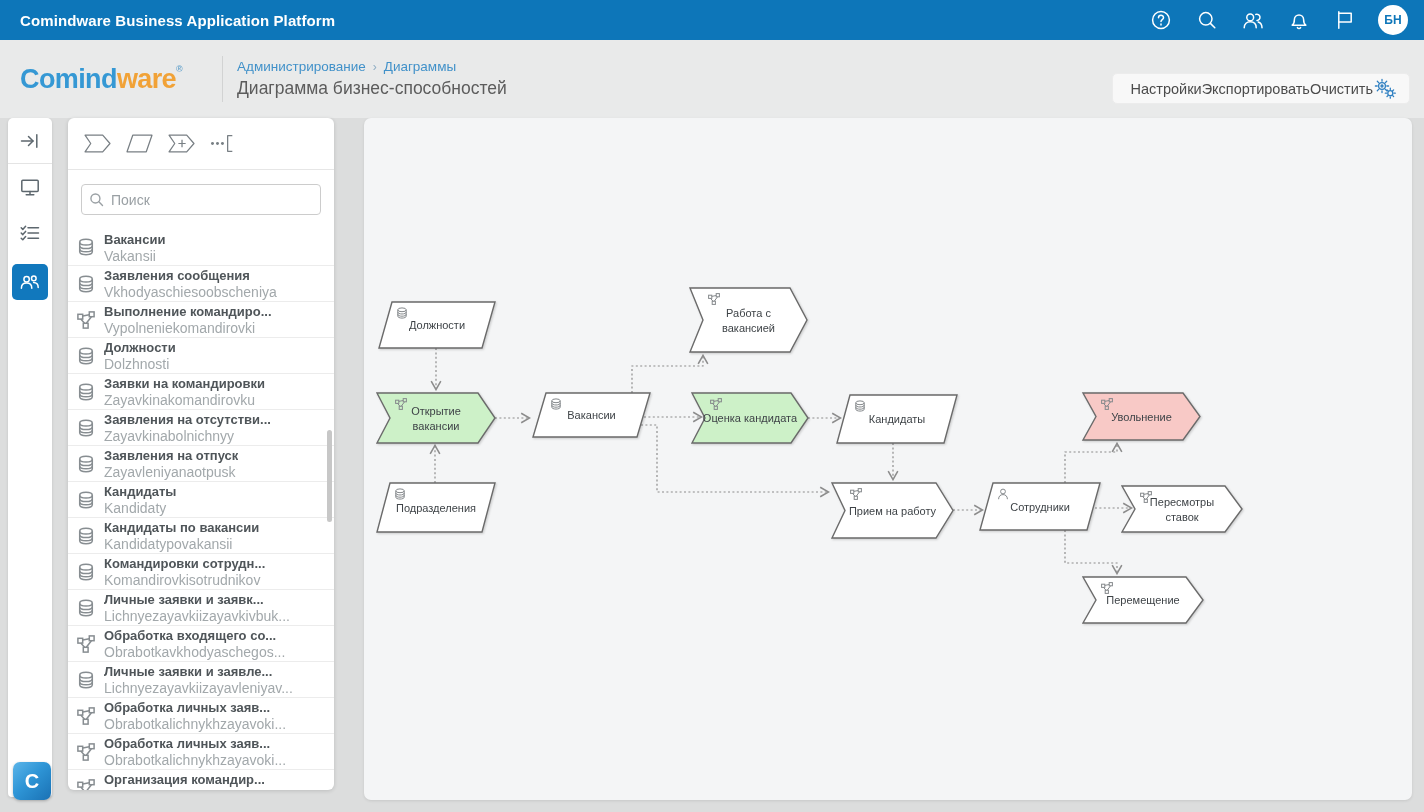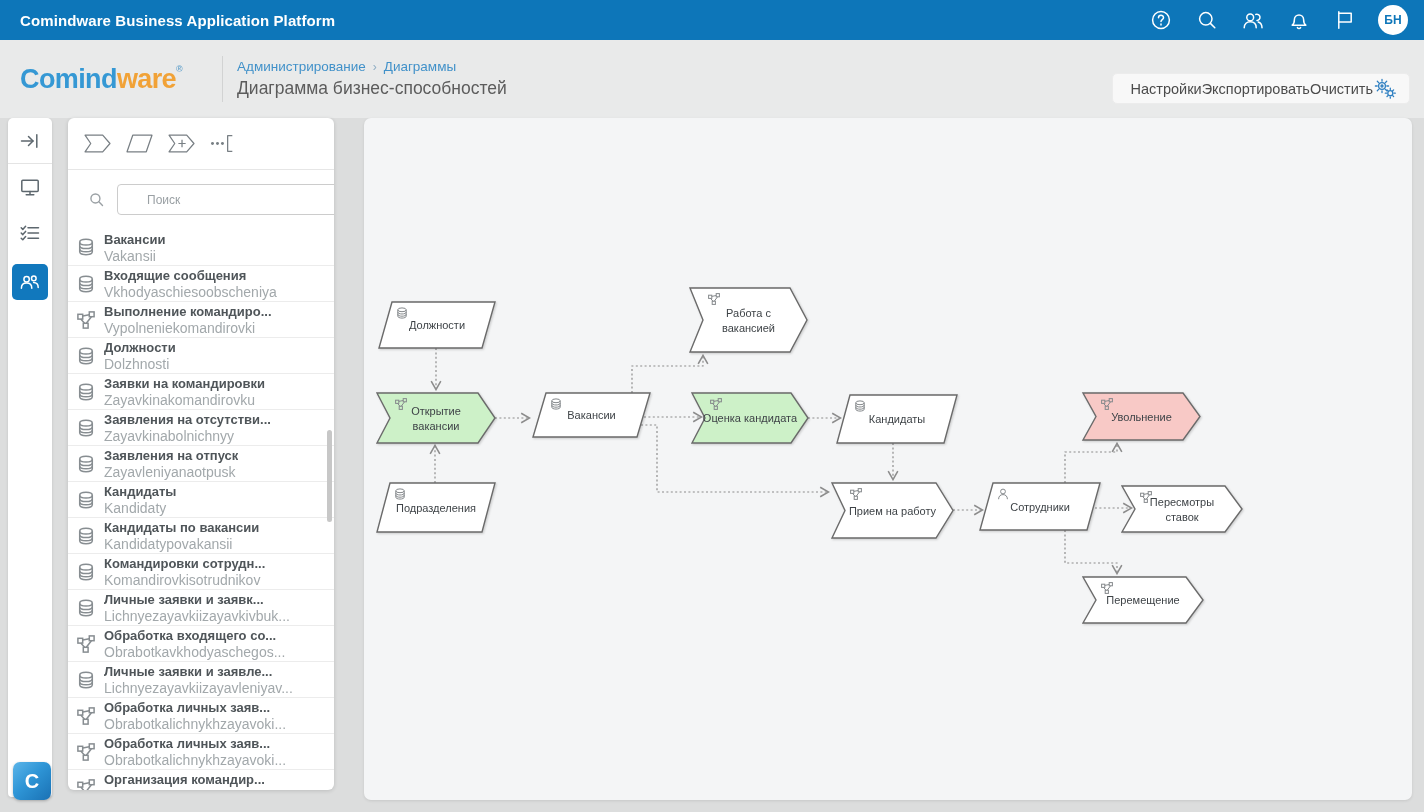--- a/index.html
+++ b/index.html
@@ -40,21 +40,21 @@
   .rail-item.active{height:40px;margin-top:6px;}
   .rail-item.active .tile{width:36px;height:36px;background:#1178bd;border-radius:5px;display:flex;align-items:center;justify-content:center;}
   .rail-item.active g{stroke:#fff;}
   .c-logo{position:absolute;left:13px;top:644px;width:38px;height:38px;border-radius:7px;background:linear-gradient(135deg,#5cb5e9 0%,#2e95d6 45%,#1a71b4 100%);color:#fff;font-size:20px;font-weight:700;display:flex;align-items:center;justify-content:center;box-shadow:0 1px 3px rgba(0,0,0,.25);}
 
   .panel{position:absolute;left:68px;top:0;width:266px;height:672px;background:#fff;border-radius:6px;box-shadow:0 1px 4px rgba(0,0,0,.14);display:flex;flex-direction:column;overflow:hidden;}
   .tools{height:52px;display:flex;align-items:center;gap:15px;padding:0 16px;border-bottom:1px solid #e6e6e6;flex:none;}
   .tool{width:27px;height:19px;cursor:pointer;display:block;}
   .tool g{stroke:#787f84;fill:none;stroke-width:1.2;stroke-linejoin:round;}
   .search-wrap{padding:14px 13px;position:relative;flex:none;}
-  .search-input{width:100%;height:31px;border:1px solid #ccc;border-radius:4px;padding:0 8px 0 29px;font-size:12px;color:#555;font-family:inherit;outline:none;margin-left:36px;}
+  .search-input{width:100%;height:31px;border:1px solid #ccc;border-radius:4px;padding:0 8px 0 29px;font-size:14px;color:#555;font-family:inherit;outline:none;}
   .search-input::placeholder{color:#9aa0a4;}
   .search-icon-sm{position:absolute;left:21px;top:22px;width:15px;height:15px;}
   .search-icon-sm g{stroke:#9aa0a4;fill:none;stroke-width:1.3;stroke-linecap:round;}
   .list{flex:1;overflow:hidden;position:relative;}
   .list-item{height:36px;display:flex;align-items:center;padding:0 8px 0 9px;border-top:1px solid #ececec;cursor:pointer;}
   .list-item:first-child{border-top:none;}
   .li-icon{width:18px;height:18px;flex:none;margin-right:9px;}
   .li-icon g{stroke:#878d91;fill:none;stroke-width:1;}
   .li-text{overflow:hidden;}
   .li-name{font-size:13px;font-weight:700;color:#4f5559;line-height:17px;white-space:nowrap;}
@@ -243,21 +243,21 @@
   <div class="list-item">
     <svg class="li-icon" viewBox="0 0 12 12">
               <g>
                 <ellipse cx="6" cy="2.8" rx="4.2" ry="1.9"></ellipse>
                 <path d="M1.8 2.8 v6.4 c0 1.05 1.88 1.9 4.2 1.9 c2.32 0 4.2 -0.85 4.2 -1.9 v-6.4"></path>
                 <path d="M1.8 5.1 c0 1.05 1.88 1.9 4.2 1.9 c2.32 0 4.2 -0.85 4.2 -1.9"></path>
                 <path d="M1.8 7.3 c0 1.05 1.88 1.9 4.2 1.9 c2.32 0 4.2 -0.85 4.2 -1.9"></path>
               </g>
             </svg>
     <div class="li-text">
-      <div class="li-name">Входящие сообщения</div>
+      <div class="li-name">Заявления сообщения</div>
       <div class="li-code">Vkhodyaschiesoobscheniya</div>
     </div>
   </div>
   <div class="list-item">
     <svg class="li-icon" viewBox="0 0 12 12">
               <g>
                 <rect x="0.6" y="2.2" width="3.2" height="3.2"></rect>
                 <rect x="8.2" y="0.6" width="3.2" height="3.2"></rect>
                 <rect x="4.2" y="8.2" width="3.2" height="3.2"></rect>
                 <path d="M3.8 3.4 L8.2 2.5 M9.6 3.8 L6.2 8.2 M2.5 5.4 L5.2 8.4"></path>

